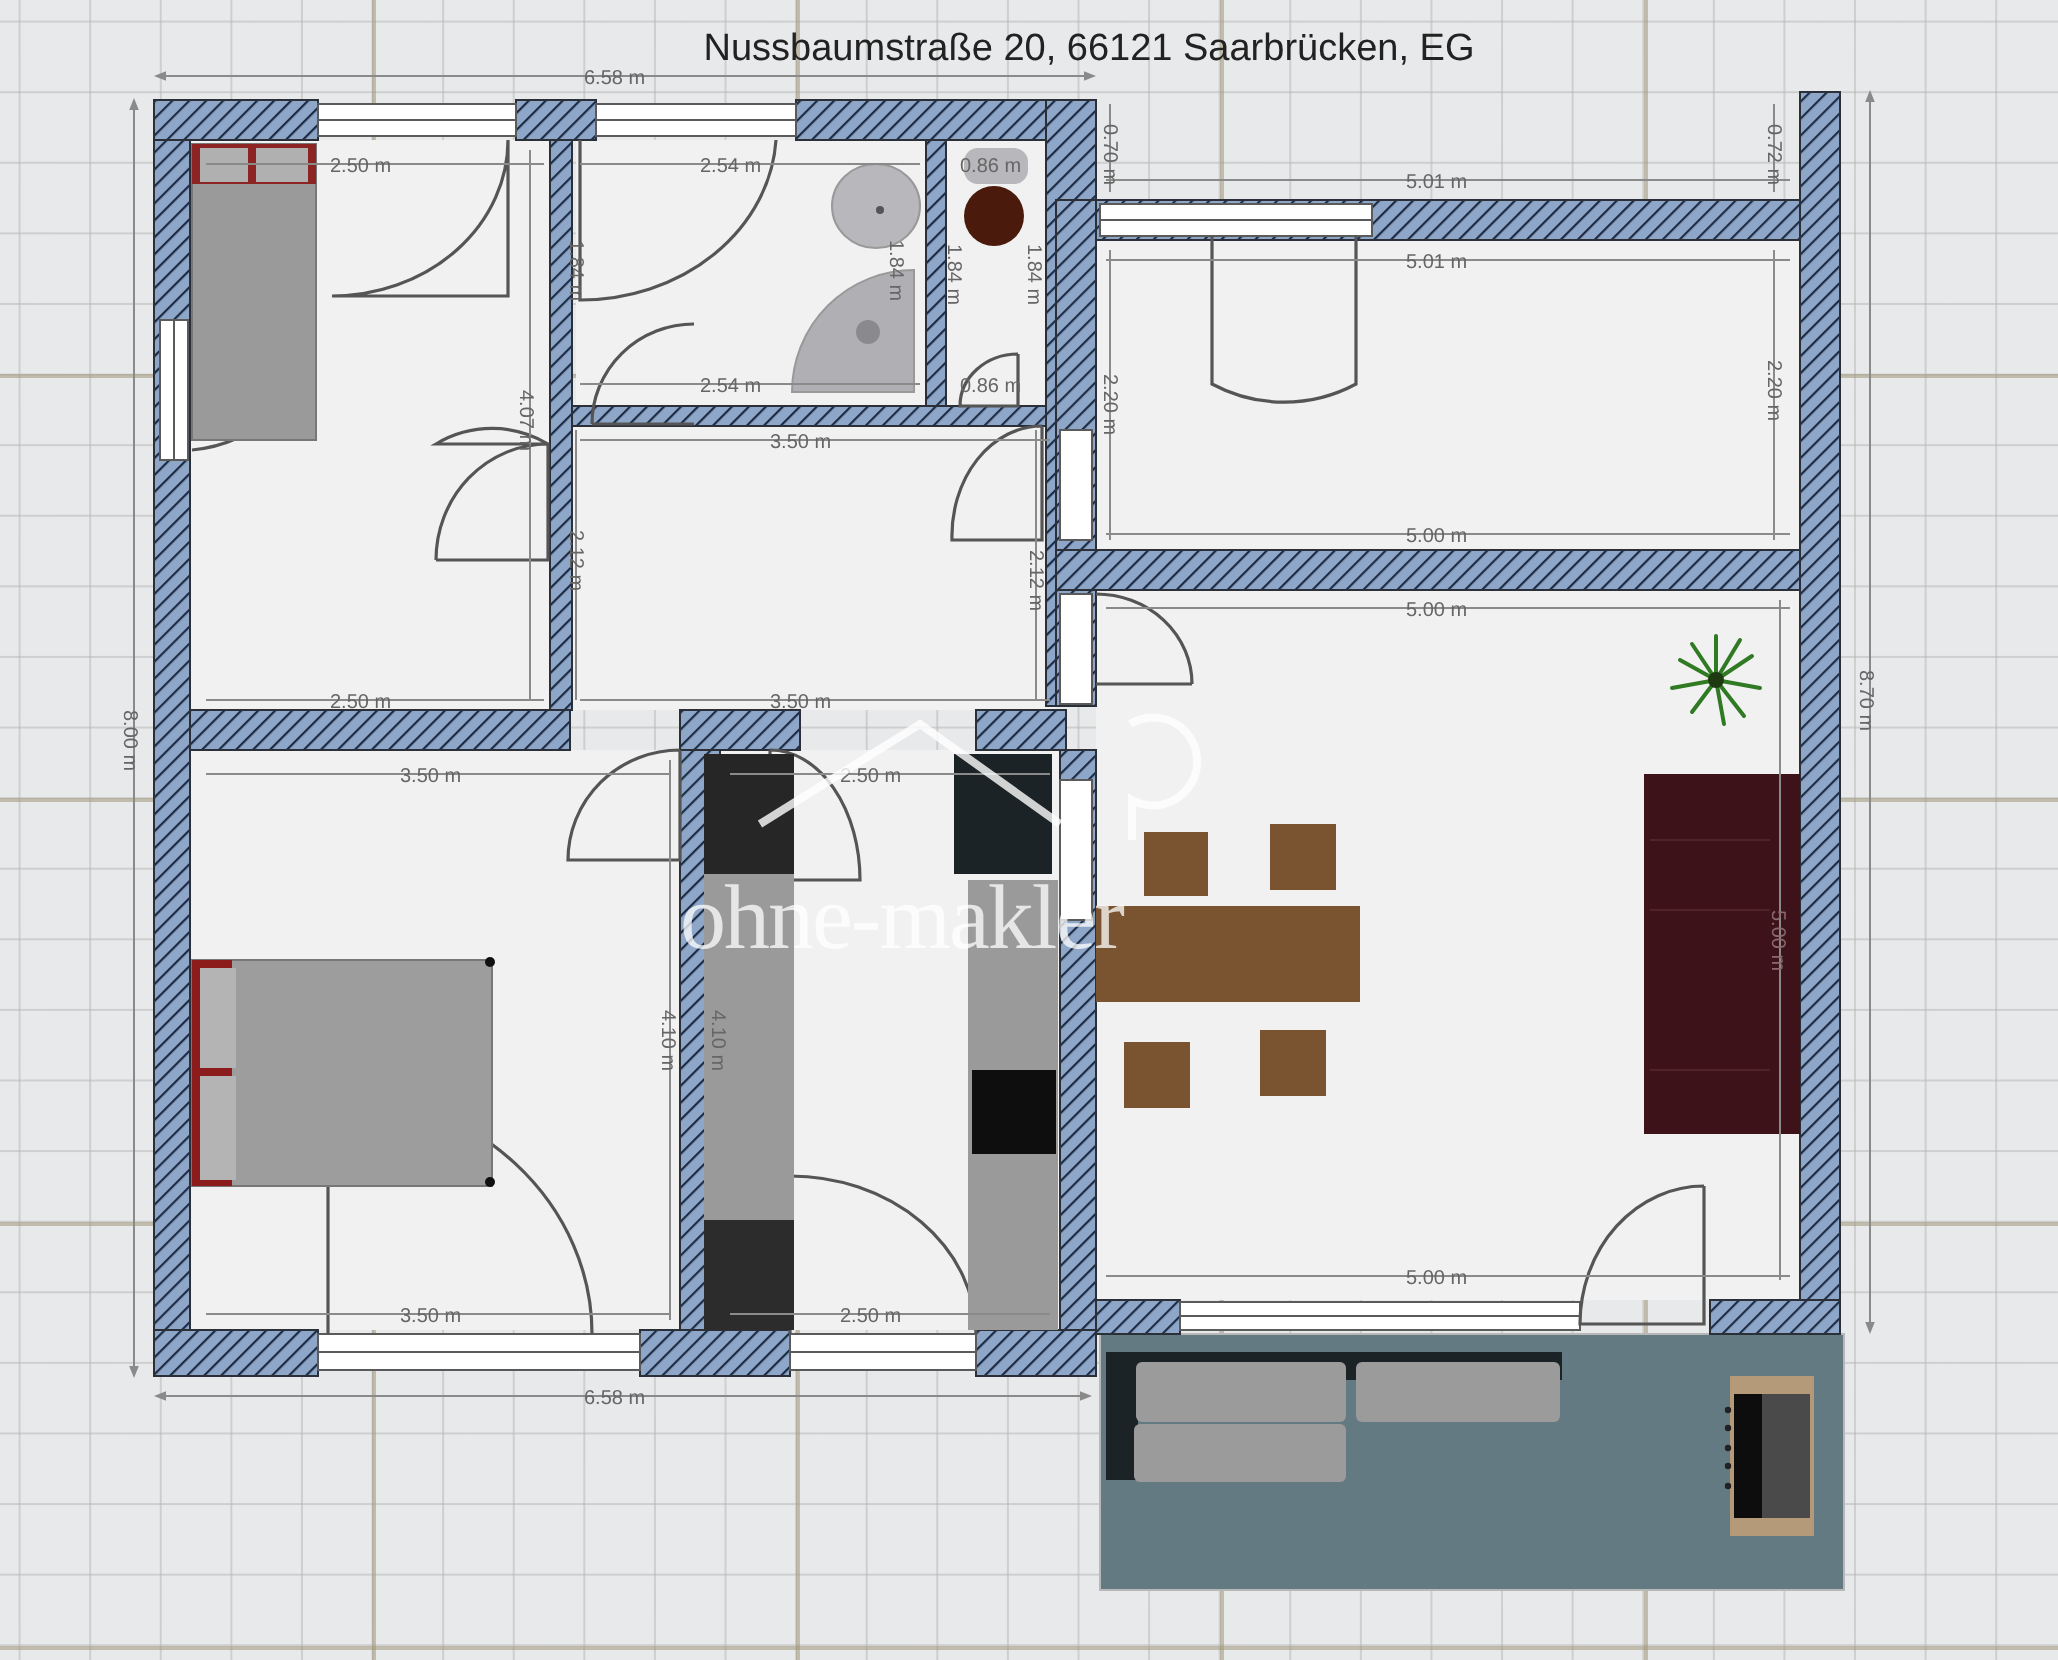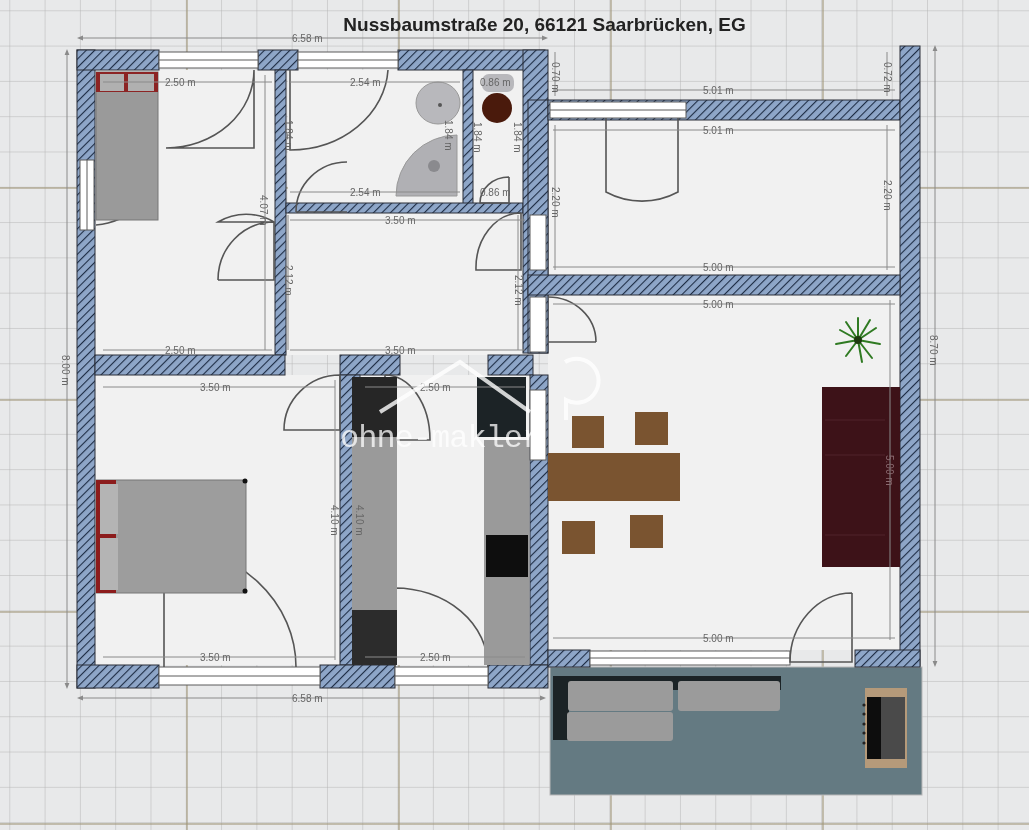--- a/index.html
+++ b/index.html
@@ -5,24 +5,24 @@
   html,body{margin:0;padding:0;}
   body{width:1029px;height:830px;overflow:hidden;background:#e8e9ea;font-family:"Liberation Sans",sans-serif;position:relative;}
   .grid{position:absolute;left:0;top:0;width:1029px;height:830px;
     background-image:
       linear-gradient(to right, rgba(160,150,120,0.55) 2px, transparent 2px),
       linear-gradient(to bottom, rgba(160,150,120,0.55) 2px, transparent 2px),
       linear-gradient(to right, rgba(180,180,180,0.5) 1px, transparent 1px),
       linear-gradient(to bottom, rgba(180,180,180,0.5) 1px, transparent 1px);
     background-size:212px 212px,212px 212px,35.3px 35.3px,35.3px 35.3px;
     background-position:-26px -25px,-26px -25px,-26px -25px,-26px -25px;}
-  .title{position:absolute;left:0;width:1029px;top:14px;text-align:center;font-weight:bold;font-size:19px;color:#222;padding-left:60px;box-sizing:border-box;}
+  .title{position:absolute;left:0;width:1029px;top:14px;text-align:center;font-weight:normal;font-size:19px;color:#222;padding-left:60px;box-sizing:border-box;}
   svg{position:absolute;left:0;top:0;}
   .dim{font-family:"Liberation Sans",sans-serif;font-size:10px;fill:#666;}
-  .watermark{position:absolute;left:340px;top:420px;font-family:Liberation Mono, monospace;font-size:32px;color:rgba(255,255,255,0.75);letter-spacing:-1px;}
+  .watermark{position:absolute;left:340px;top:432px;font-family:Liberation Serif, serif;font-size:46px;color:rgba(255,255,255,0.75);letter-spacing:-1px;}
 </style>
 </head>
 <body>
 
 <div class="grid"></div>
 
 <div class="title">Nussbaumstraße 20, 66121 Saarbrücken, EG</div>
 
 <svg width="1029" height="830" viewBox="0 0 1029 830">
   <defs>

